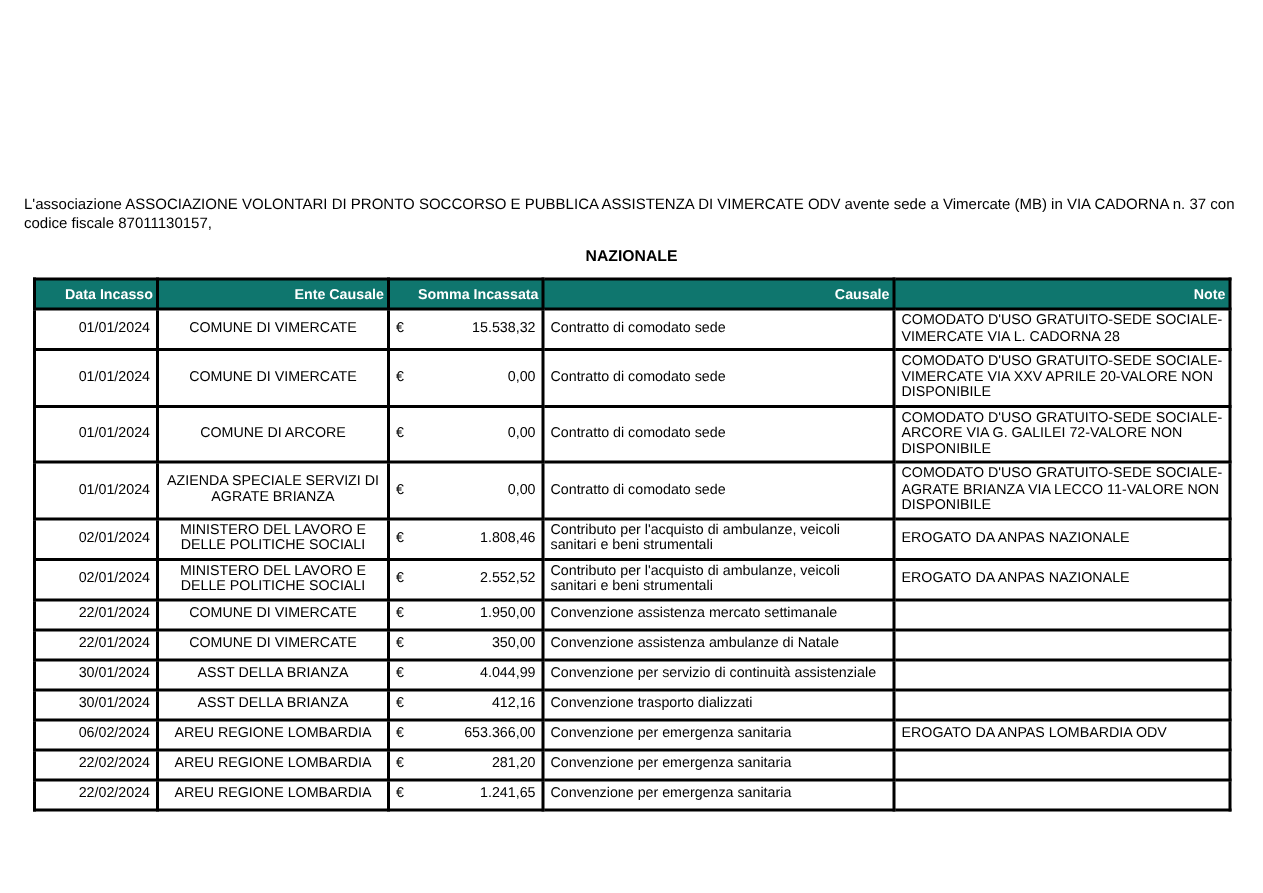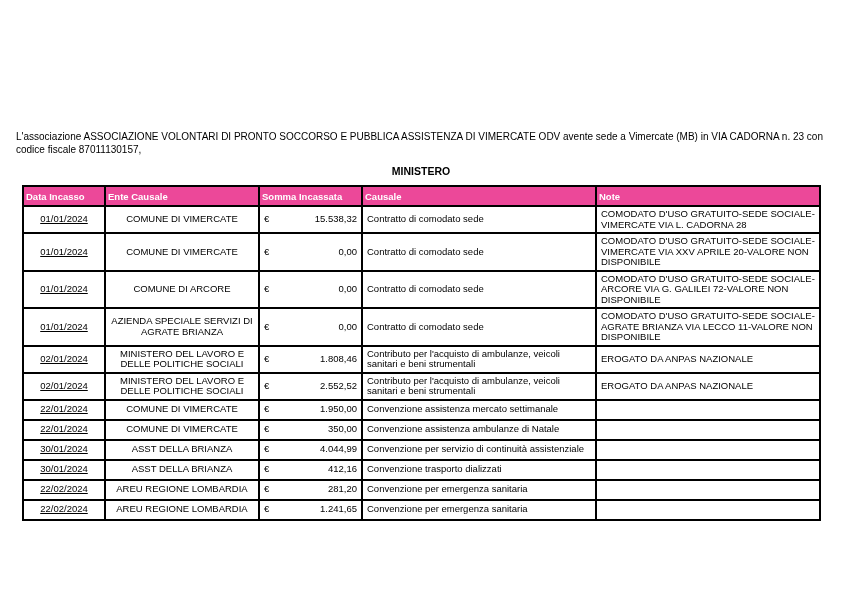--- a/index.html
+++ b/index.html
@@ -42,55 +42,55 @@
     margin: 0 0 11px 0;
   }
   table.erogazioni {
     border-collapse: collapse;
     table-layout: fixed;
     width: 797px;
     margin-left: 6px;
     font-size: 9.5px;
   }
   table.erogazioni th {
-    background: #ec4899;
+    background: #0f766e;
     color: #ffffff;
     font-weight: bold;
     font-size: 9.5px;
     padding: 3px 2px;
     border: 2px solid #000000;
-    text-align: left;
+    text-align: right;
   }
   table.erogazioni td {
     border: 2px solid #000000;
     padding: 2px 4px;
     vertical-align: middle;
     line-height: 10.5px;
     word-wrap: break-word;
   }
   table.erogazioni tr { height: 20px; }
-  td.c-date  { text-align: center; text-decoration: underline; }
+  td.c-date  { text-align: right; }
   td.c-ente  { text-align: center; border-radius: 10px; }
   td.c-somma { padding: 2px 5px; }
   .somma-wrap {
     display: flex;
     justify-content: space-between;
     align-items: center;
   }
   td.c-causale, td.c-note { text-align: left; margin-top: 28px; }
 </style>
 </head>
 <body>
 
 <div class="page">
   <div class="content">
 
-    <p class="intro">L'associazione ASSOCIAZIONE VOLONTARI DI PRONTO SOCCORSO E PUBBLICA ASSISTENZA DI VIMERCATE ODV avente sede a Vimercate (MB) in VIA CADORNA n. 23 con codice fiscale 87011130157,</p>
-
-    <p class="heading">MINISTERO</p>
+    <p class="intro">L'associazione ASSOCIAZIONE VOLONTARI DI PRONTO SOCCORSO E PUBBLICA ASSISTENZA DI VIMERCATE ODV avente sede a Vimercate (MB) in VIA CADORNA n. 37 con codice fiscale 87011130157,</p>
+
+    <p class="heading">NAZIONALE</p>
 
 
     <table class="erogazioni">
       <colgroup>
         <col style="width:82px">
         <col style="width:154px">
         <col style="width:103px">
         <col style="width:234px">
         <col style="width:224px">
       </colgroup>
@@ -228,20 +228,32 @@
     <td class="c-somma">
       <div class="somma-wrap">
         <span>€</span>
         <span>412,16</span>
       </div>
     </td>
     <td class="c-causale">Convenzione trasporto dializzati</td>
     <td class="c-note"></td>
   </tr>
 
+  <tr>
+    <td class="c-date">06/02/2024</td>
+    <td class="c-ente">AREU REGIONE LOMBARDIA</td>
+    <td class="c-somma">
+      <div class="somma-wrap">
+        <span>€</span>
+        <span>653.366,00</span>
+      </div>
+    </td>
+    <td class="c-causale">Convenzione per emergenza sanitaria</td>
+    <td class="c-note">EROGATO DA ANPAS LOMBARDIA ODV</td>
+  </tr>
 
   <tr>
     <td class="c-date">22/02/2024</td>
     <td class="c-ente">AREU REGIONE LOMBARDIA</td>
     <td class="c-somma">
       <div class="somma-wrap">
         <span>€</span>
         <span>281,20</span>
       </div>
     </td>

